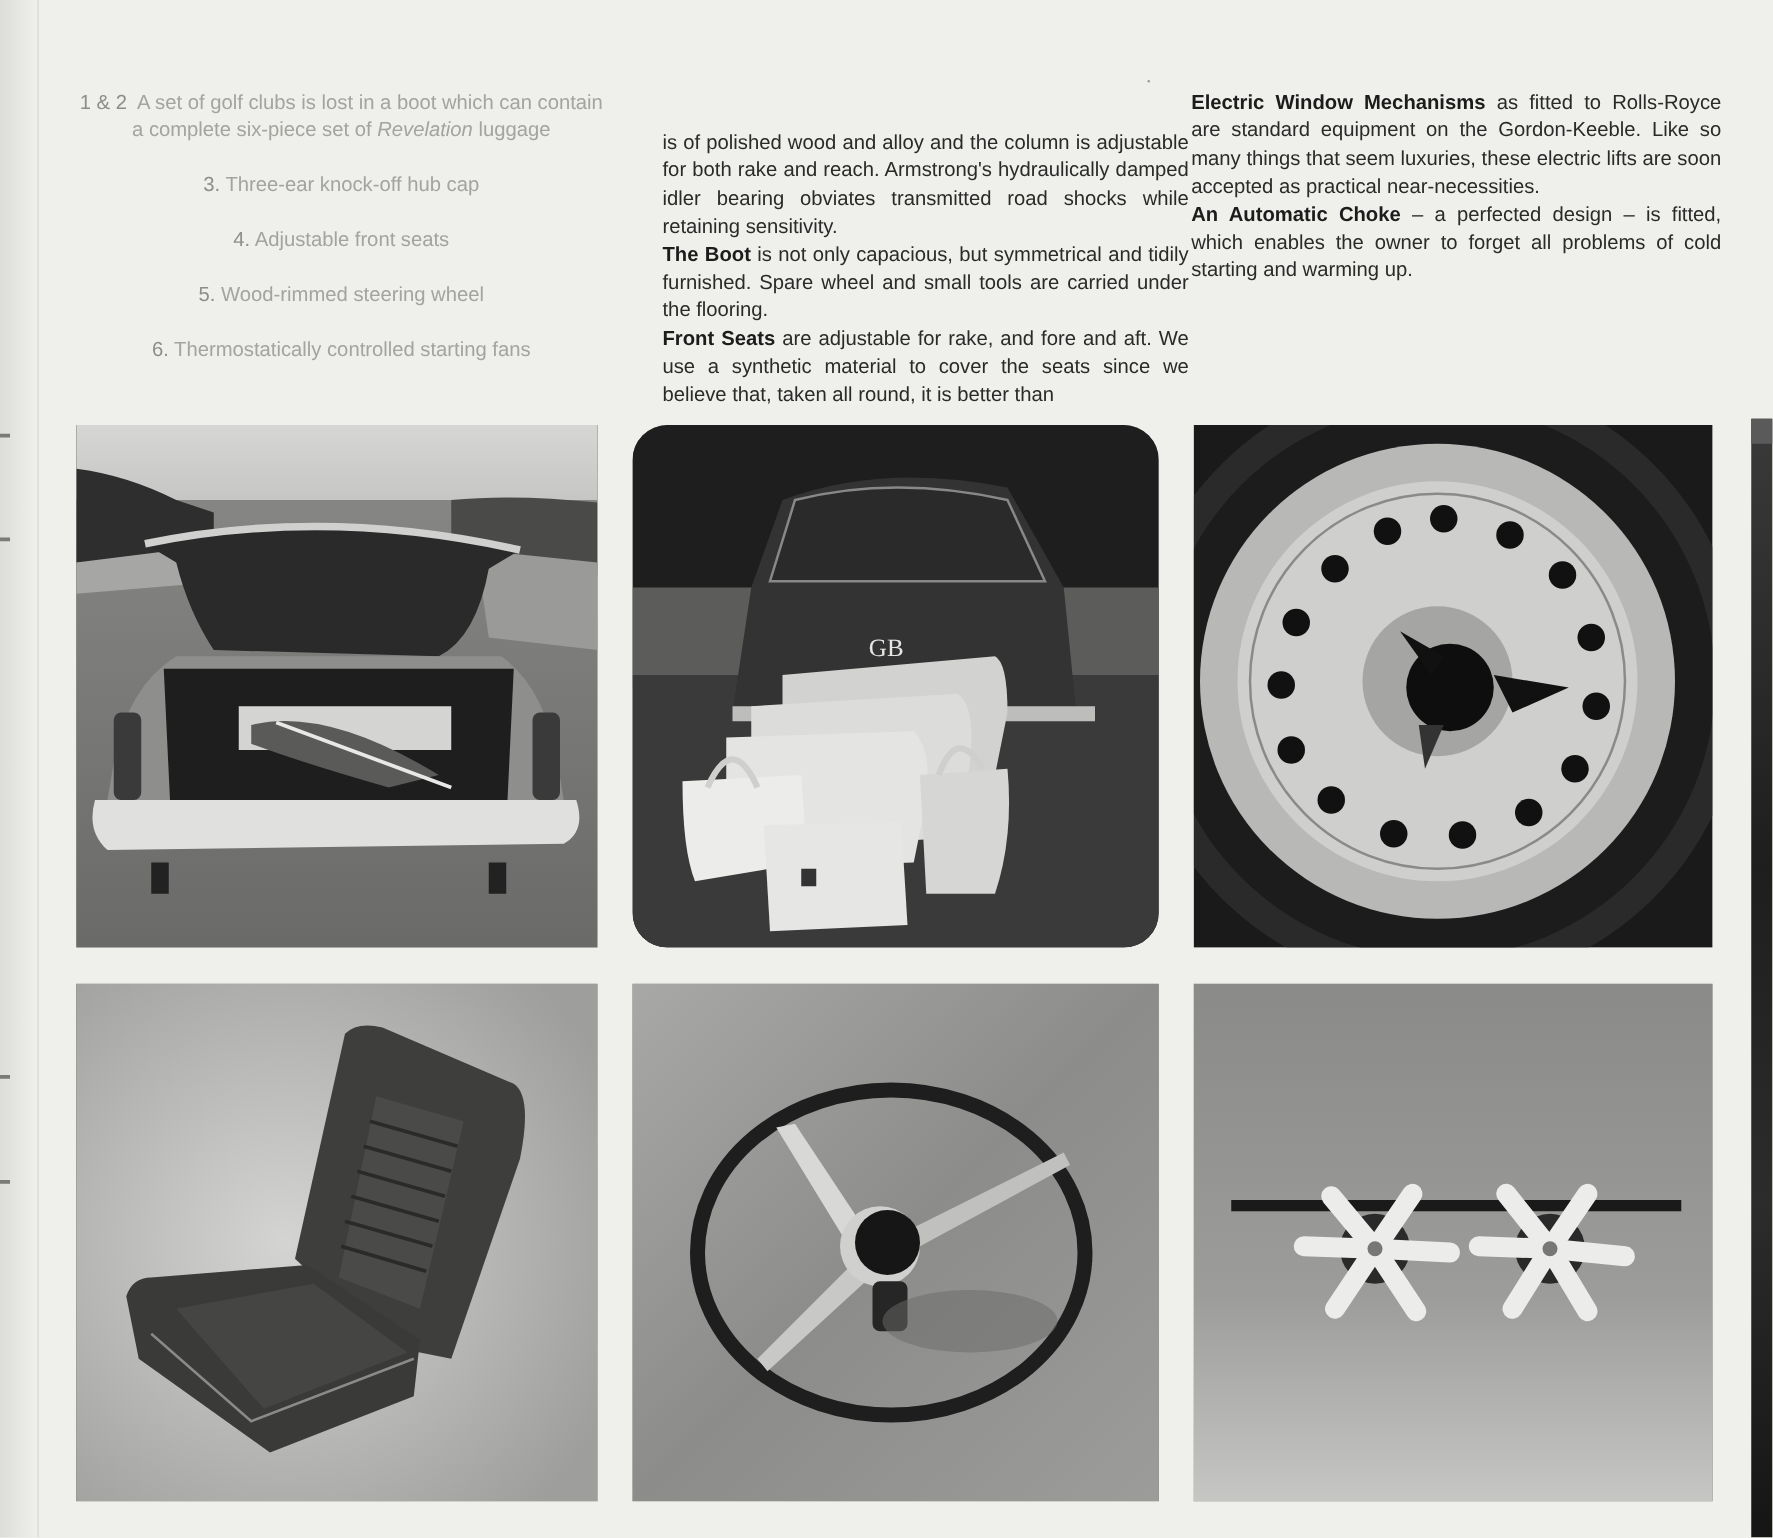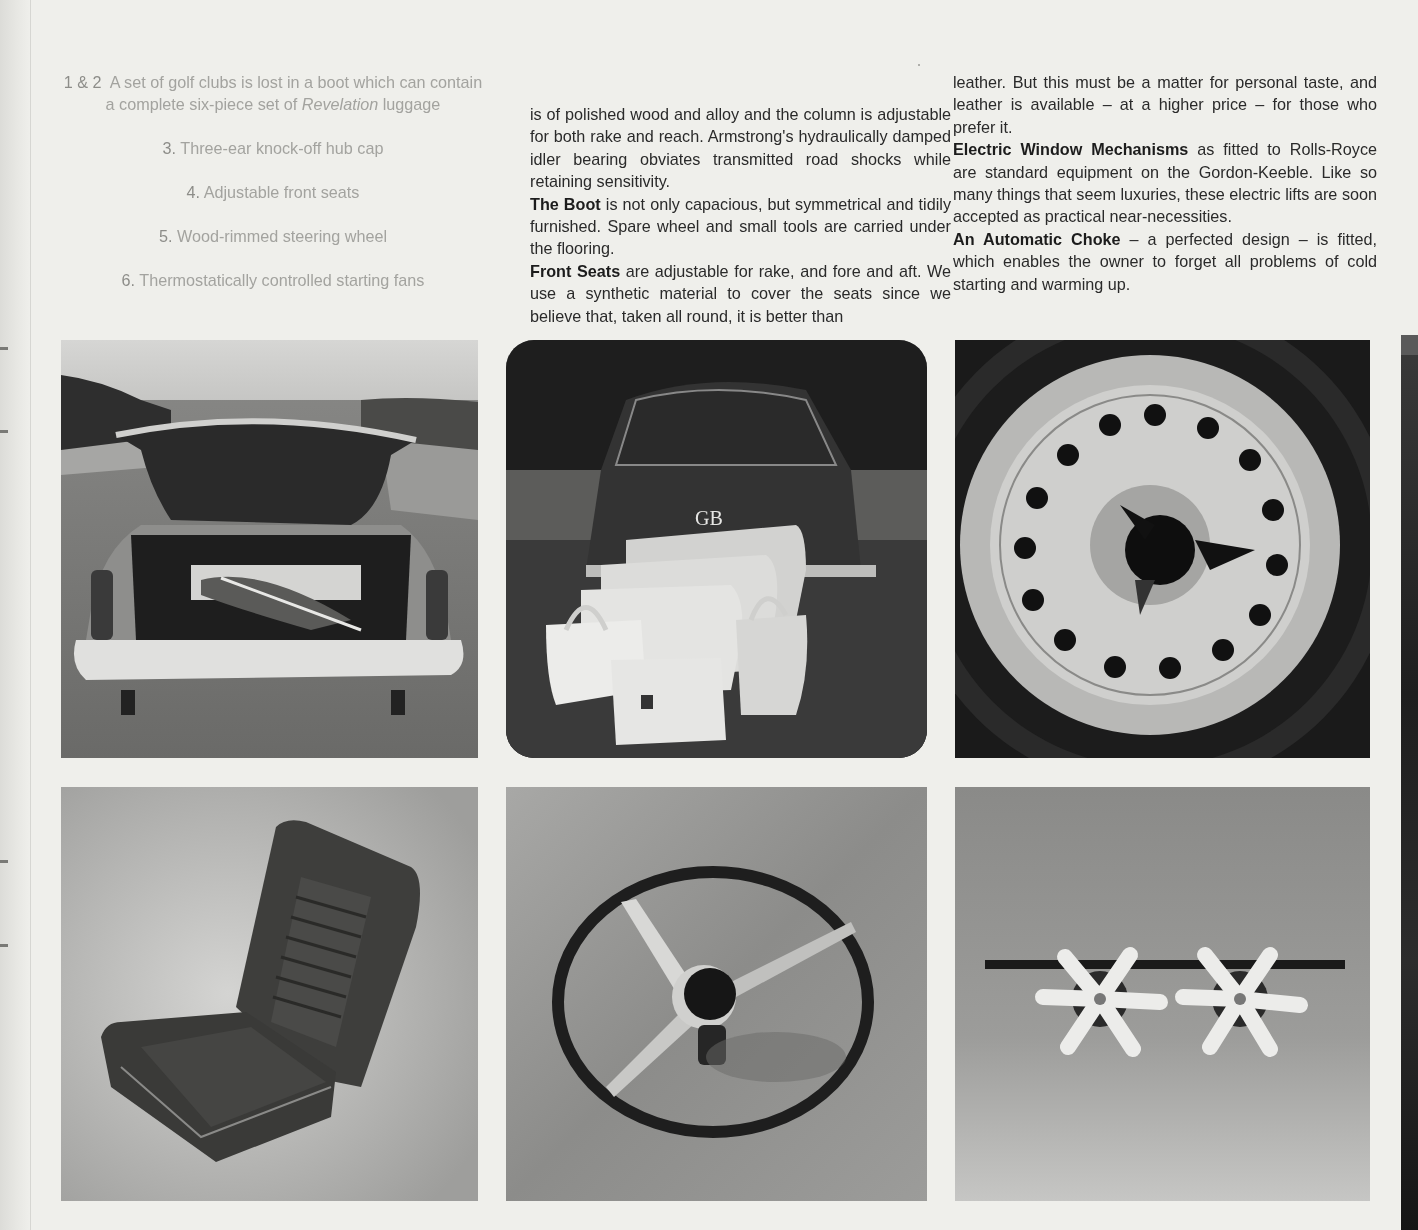--- a/index.html
+++ b/index.html
@@ -72,21 +72,20 @@
   <p><span class="num">6.</span> <span>Thermostatically controlled starting fans</span></p>
 </div>
 
 <div class="col mid-col">
   <p><span>is of polished wood and alloy and the column is adjustable for both rake and reach. Armstrong's hydraulically damped idler bearing obviates transmitted road shocks while retaining sensitivity.</span></p>
   <p><span class="lead">The Boot</span><span> is not only capacious, but symmetrical and tidily furnished. Spare wheel and small tools are carried under the flooring.</span></p>
   <p><span class="lead">Front Seats</span><span> are adjustable for rake, and fore and aft. We use a synthetic material to cover the seats since we believe that, taken all round, it is better than</span></p>
 </div>
 
 <div class="col right-col">
-  <p><span>leather. But this must be a matter for personal taste, and leather is available – at a higher price – for those who prefer it.</span></p>
   <p><span class="lead">Electric Window Mechanisms</span><span> as fitted to Rolls-Royce are standard equipment on the Gordon-Keeble. Like so many things that seem luxuries, these electric lifts are soon accepted as practical near-necessities.</span></p>
   <p><span class="lead">An Automatic Choke</span><span> – a perfected design – is fitted, which enables the owner to forget all problems of cold starting and warming up.</span></p>
 </div>
 
 <div class="photo p1">
   <svg viewBox="0 0 417 418" preserveAspectRatio="none">
     <defs>
       <linearGradient id="sky1" x1="0" y1="0" x2="0" y2="1">
           <stop offset="0" stop-color="#d6d6d4"></stop>
           <stop offset="1" stop-color="#c6c6c4"></stop>

